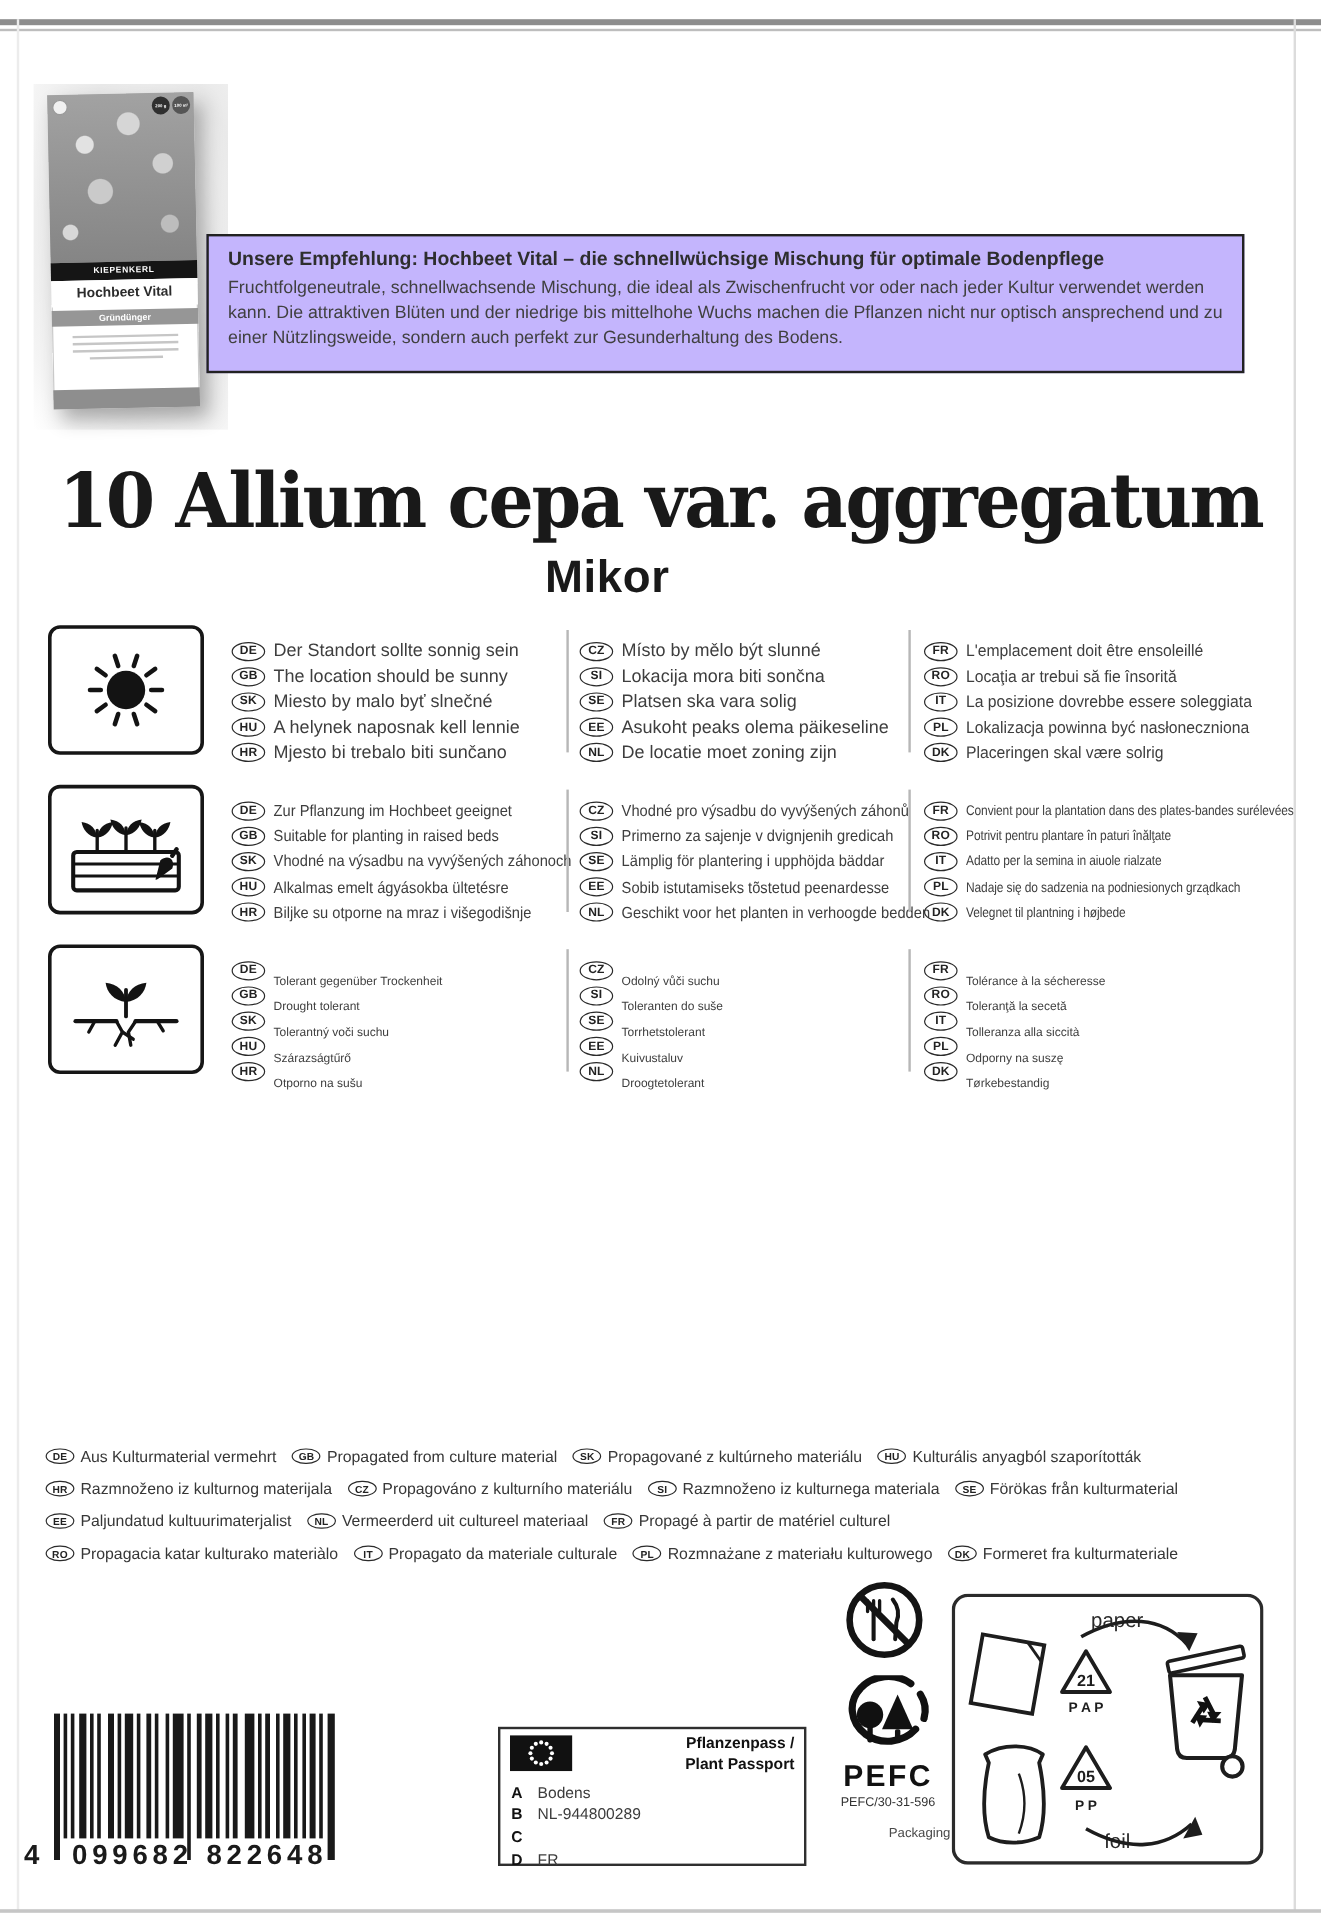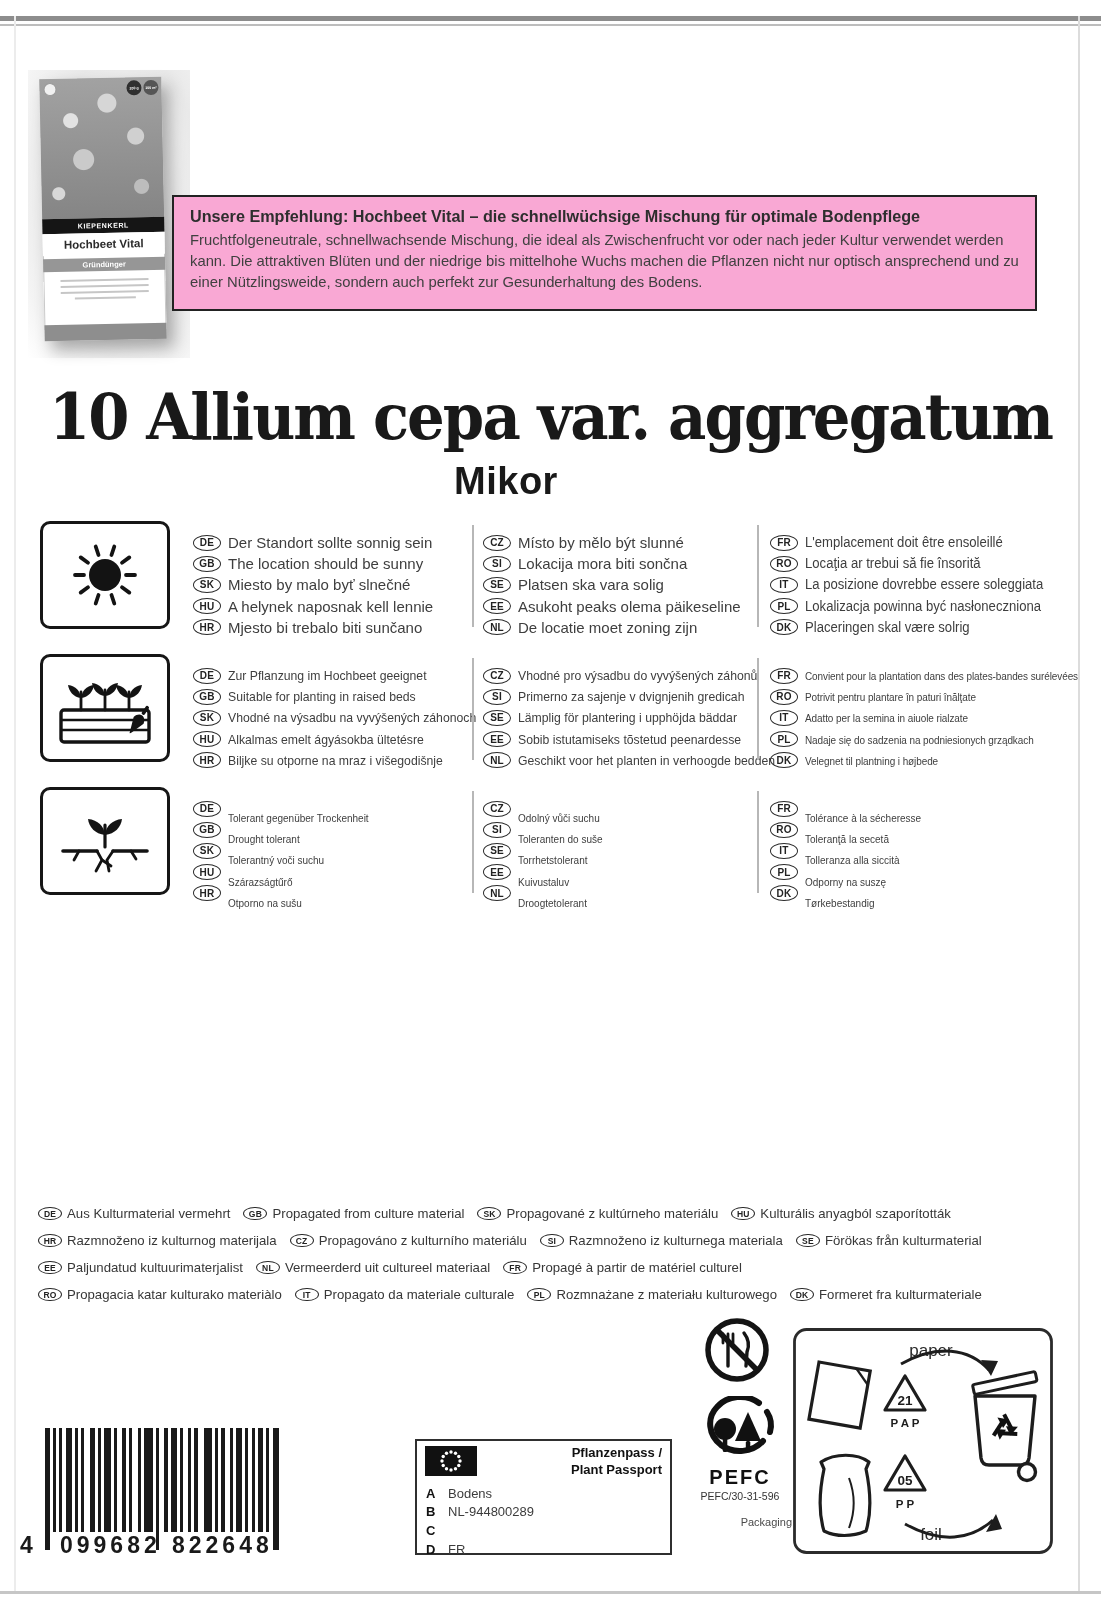--- a/index.html
+++ b/index.html
@@ -38,21 +38,21 @@
   .pack .pname{position:absolute;top:155px;left:0;right:0;height:22px;background:#fff;
         font-size:11.5px;font-weight:bold;color:#2b2b2b;text-align:center;padding-top:5px;box-sizing:border-box;}
   .pack .pcat{position:absolute;top:180px;left:0;right:0;height:13px;background:#969696;color:#fff;
         font-size:7.5px;font-weight:bold;text-align:center;line-height:13px;}
   .pack .fineline{position:absolute;left:14%;width:72%;height:2px;background:#c6c6c6;}
   .pack .f1{top:201px}.pack .f2{top:207px}.pack .f3{top:213px}.pack .f4{top:219px;width:50%;left:25%;}
   .pack .bstrip{position:absolute;bottom:0;left:0;right:0;height:16px;background:#8e8e8e;}
 
   
   .reco{position:absolute;left:172px;top:195px;width:865px;height:116px;box-sizing:border-box;
-        border:2.5px solid #222;background:#f9a8d4;padding:10px 9px 0 16px;}
+        border:2.5px solid #222;background:#c4b5fd;padding:10px 9px 0 16px;}
   .reco .t{font-size:16.2px;font-weight:bold;color:#2e2e2e;margin-bottom:4px;}
   .reco .b{font-size:14.8px;color:#404040;line-height:1.42;}
 
   
   .main-title{position:absolute;top:380px;left:0;width:1101px;text-align:center;
         font-family:"DejaVu Serif","Liberation Serif",serif;font-weight:700;font-size:63px;
         color:#191919;letter-spacing:-2px;transform:scaleX(.94);transform-origin:center;}
   .variety{position:absolute;top:460px;left:0;width:1012px;text-align:center;
         font-weight:bold;font-size:38px;color:#191919;letter-spacing:.5px;}
 
@@ -103,21 +103,21 @@
   .passport .ptitle{position:absolute;right:8px;top:4px;text-align:right;font-size:13px;font-weight:bold;
         color:#111;line-height:1.3;}
   .passport .prows{position:absolute;left:9px;top:43px;right:8px;}
   .passport .prow{display:flex;height:18.6px;align-items:center;font-size:13px;}
   .passport .pkey{font-weight:bold;color:#111;width:22px;}
   .passport .pval{color:#3c3c3c;}
 
   
   .nofood{position:absolute;left:703px;top:1316px;}
   .pefc{position:absolute;left:688px;top:1396px;width:104px;text-align:center;}
-  .pefc .word{font-size:20px;font-weight:bold;color:#111;letter-spacing:2px;line-height:1;margin-top:1px;}
+  .pefc .word{font-size:25px;font-weight:bold;color:#111;letter-spacing:2px;line-height:1;margin-top:1px;}
   .pefc .cert{font-size:10.5px;color:#333;margin-top:3px;}
   .pefc .cap{font-size:11px;color:#4a4a4a;margin-top:14px;text-align:right;}
 
   
   .recycle{position:absolute;left:793px;top:1328px;}
   svg text{font-family:"Liberation Sans","DejaVu Sans",sans-serif;}
 </style>
 </head>
 <body>
 

